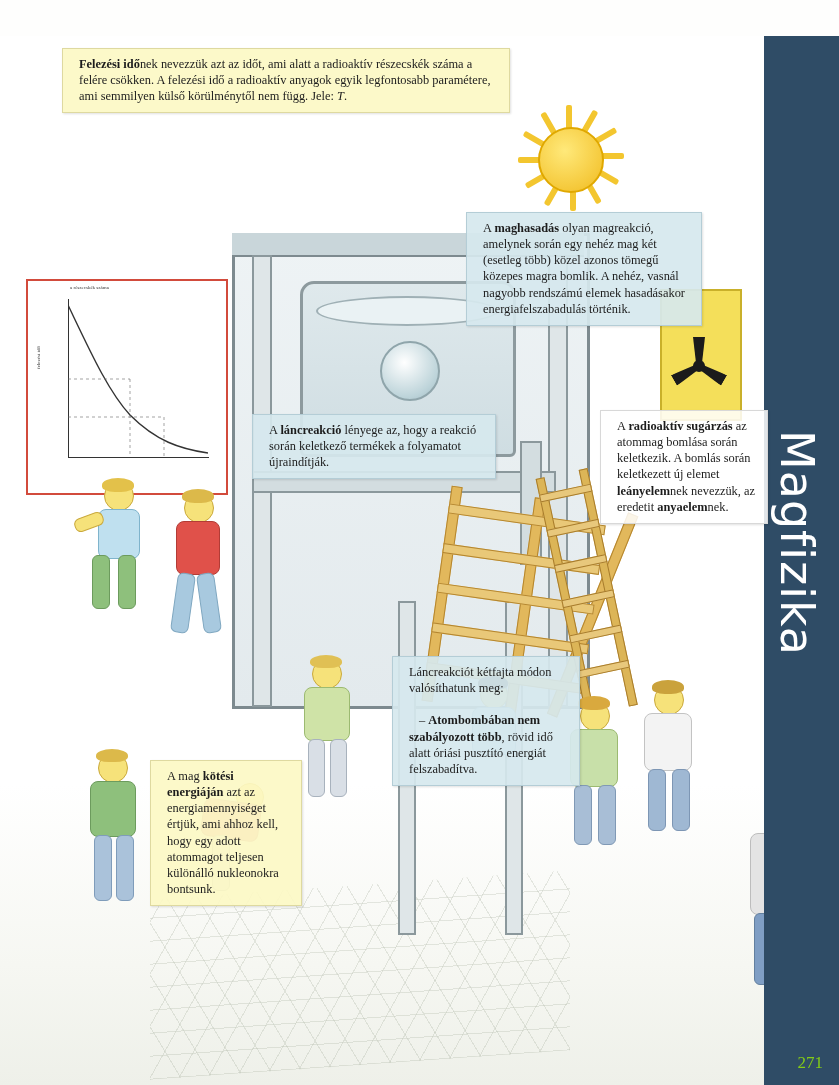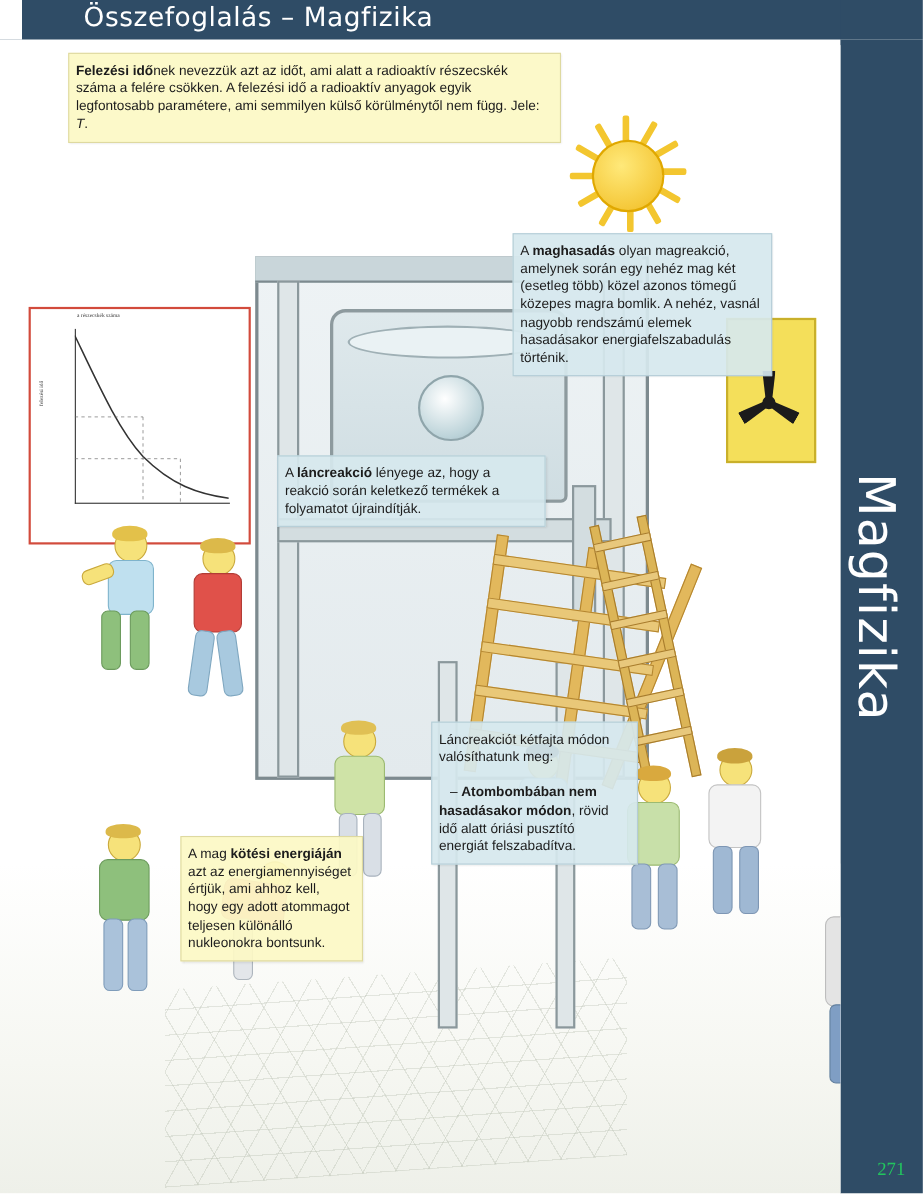--- a/index.html
+++ b/index.html
@@ -47,21 +47,21 @@
     width:420px;text-align:center;
     transform:rotate(90deg);
     transform-origin:center center;
     font-family:"DejaVu Sans", sans-serif;
     font-size:46px;color:#ffffff;letter-spacing:1px;
     white-space:nowrap;
   }
   .page-number{
     position:absolute;right:16px;bottom:12px;
     font-family:"Liberation Serif", serif;
-    font-size:17px;color:#22c55e;
+    font-size:17px;color:#84cc16;
   }
 
   
   .scene{
     position:absolute;left:0;top:41px;width:764px;height:1044px;
     overflow:hidden;
     background:#ffffff;
   }
   .floor{
     position:absolute;left:0;bottom:0;width:764px;height:300px;
@@ -191,53 +191,48 @@
   .kid{position:absolute;}
   .head{position:absolute;border-radius:50%;background:#f6e27a;border:1.5px solid #caa93c;}
   .hair{position:absolute;border-radius:50% 50% 40% 40%;}
   .torso{position:absolute;border-radius:8px;}
   .limb{position:absolute;border-radius:6px;}
 
   
   .callout{
     position:absolute;
     box-sizing:border-box;
-    font-family:Liberation Sans, sans-serif;
+    font-family:Liberation Serif, serif;
     line-height:1.30;
     color:#1c1c1c;
-    padding:7px 9px 8px 6px;
+    padding:7px 9px 8px 16px;
     border:1px solid rgba(120,130,135,.55);
     box-shadow:1px 1px 2px rgba(0,0,0,.12);
   }
   .c-yellow{ background:rgba(252,248,196,.92); border-color:#ded9a0;}
   .c-blue{ background:rgba(214,232,238,.92); border-color:#b4cdd6;}
   .c-white{ background:rgba(255,255,255,.86); border-color:#d8d8d8;}
   .callout b{font-weight:bold;}
   .callout i{font-style:italic;}
 
   #box-felezesi{left:62px;top:48px;width:448px;font-size:12.4px;}
   #box-fuzio{left:596px;top:50px;width:164px;font-size:12.4px;}
   #box-aktivitas{left:112px;top:212px;width:244px;font-size:12.4px;}
   #box-maghasadas{left:466px;top:212px;width:236px;font-size:12.4px;}
   #box-lancreakcio{left:252px;top:414px;width:244px;font-size:12.4px;}
   #box-sugarzas{left:600px;top:410px;width:168px;font-size:12.4px;}
   #box-ketfajta{left:392px;top:656px;width:188px;font-size:12.4px;}
-  #box-kotesi{left:164px;top:760px;width:166px;font-size:12.4px;}
+  #box-kotesi{left:150px;top:760px;width:152px;font-size:12.4px;}
   .hang{padding-left:10px;text-indent:-10px;}
 </style>
 </head>
 <body>
 
 <div id="page">
 
-  <div class="header-bar">
-    <div class="header-inner"></div>
-    <div class="header-white-notch"></div>
-    <div class="header-title">Összefoglalás – Magfizika</div>
-  </div>
   <div class="header-under"></div>
 
   <div class="side-tab">
     <div class="side-tab-label">Magfizika</div>
     <div class="page-number">271</div>
   </div>
 
   <div class="scene">
     <div class="floor"></div>
     <div class="hex-floor"></div>
@@ -380,16 +375,17 @@
       <div class="torso" style="left:8px;top:32px;width:64px;height:80px;background:#e4e4e4;border:1.5px solid #bdbdbd;"></div>
       <div class="limb" style="left:12px;top:112px;width:20px;height:70px;background:#7f9ec4;border:1.5px solid #63809f;"></div>
 
     </div>
 
   </div>
 
   <div id="box-felezesi" class="callout c-yellow"><b>Felezési idő</b>nek nevezzük azt az időt, ami alatt a radioaktív részecskék száma a felére csökken. A felezési idő a radioaktív anyagok egyik legfontosabb paramétere, ami semmilyen külső körülménytől nem függ. Jele: <i>T</i>.</div>
   <div id="box-maghasadas" class="callout c-blue">A <b>maghasadás</b> olyan magreakció, amelynek során egy nehéz mag két (esetleg több) közel azonos tömegű közepes magra bomlik. A nehéz, vasnál nagyobb rendszámú elemek hasadásakor energiafelszabadulás történik.</div>
   <div id="box-lancreakcio" class="callout c-blue">A <b>láncreakció</b> lényege az, hogy a reakció során keletkező termékek a folyamatot újraindítják.</div>
-  <div id="box-ketfajta" class="callout c-blue">Láncreakciót kétfajta módon valósíthatunk meg:<br><br><span class="hang">– <b>Atombombában nem hasadásakor módon</b>, rövid idő alatt óriási pusztító energiát felszabadítva.</span></div>
+  <div id="box-sugarzas" class="callout c-white">A <b>radioaktív sugárzás</b> az atommag bomlása során keletkezik. A bomlás során keletkezett új elemet <b>leányelem</b>nek nevezzük, az eredetit <b>anyaelem</b>nek.</div>
+  <div id="box-ketfajta" class="callout c-blue">Láncreakciót kétfajta módon valósíthatunk meg:<br><br><span class="hang">– <b>Atombombában nem szabályozott több</b>, rövid idő alatt óriási pusztító energiát felszabadítva.</span></div>
   <div id="box-kotesi" class="callout c-yellow">A mag <b>kötési energiáján</b> azt az energiamennyiséget értjük, ami ahhoz kell, hogy egy adott atommagot teljesen különálló nukleonokra bontsunk.</div>
 
 </div>
 
 </body></html>

